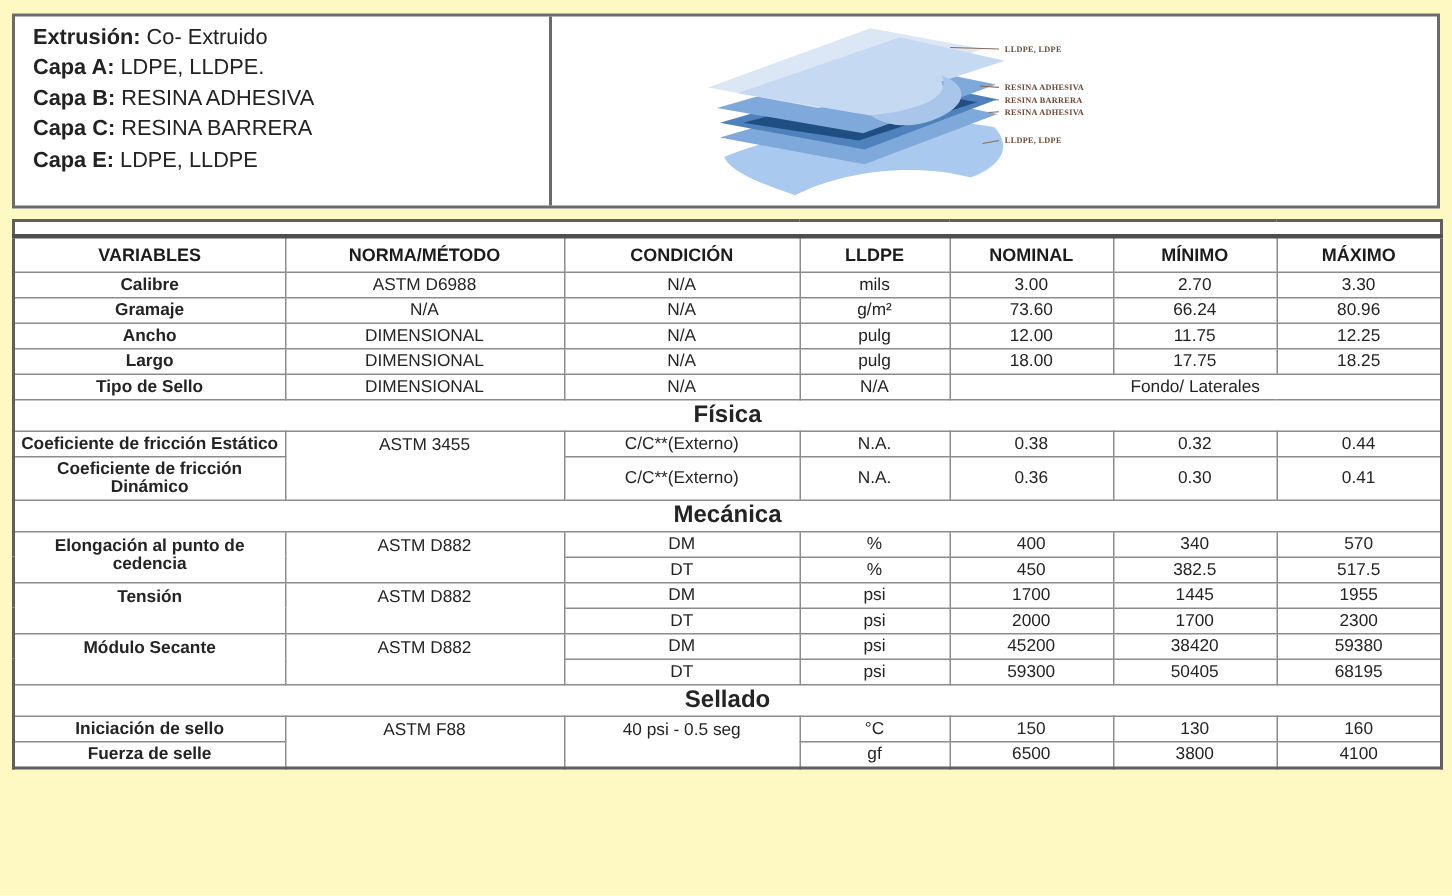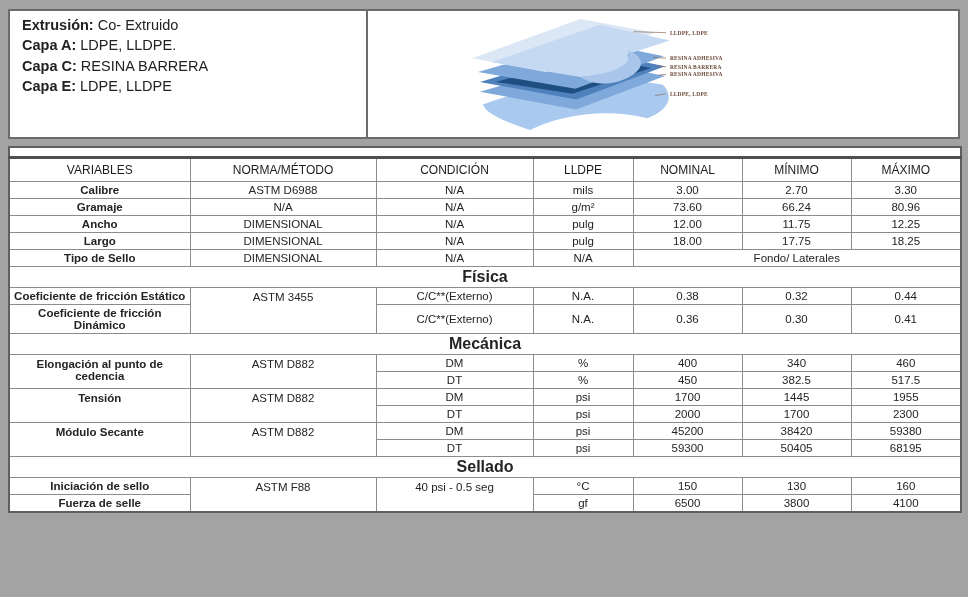--- a/index.html
+++ b/index.html
@@ -8,21 +8,21 @@
     font-family: "Liberation Sans", sans-serif;
     color: #222;
     width: 968px;
     height: 597px;
     overflow: hidden;
   }
   .page {
     width: 968px;
     height: 597px;
     padding: 9px 8px 0 8px;
-    background: #a3a3a3;
+    background: #fef9c3;
   }
 
   
   .top-box {
     display: flex;
     border: 2px solid #6b6b6b;
     height: 130px;
     background: #fff;
   }
   .specs {
@@ -50,21 +50,21 @@
     margin-top: 7px;
     border-collapse: collapse;
     table-layout: fixed;
     border: 2px solid #5f5f5f;
     background: #fff;
   }
   tr.spacer td { height: 10px; border-bottom: 3px solid #4f4f4f; padding: 0; }
   th {
     border: 1px solid #8c8c8c;
     font-size: 12px;
-    font-weight: normal;
+    font-weight: bold;
     text-align: center;
     padding: 4px 18px;
     height: 15px;
     color: #1c1c1c;
   }
   td {
     border: 1px solid #8c8c8c;
     font-size: 11.5px;
     text-align: center;
     vertical-align: middle;
@@ -78,20 +78,21 @@
 </style>
 </head>
 <body>
 
 <div class="page">
 
   <div class="top-box">
     <div class="specs">
       <div class="spec-row"><span class="spec-label">Extrusión:</span> <span>Co- Extruido</span></div>
       <div class="spec-row"><span class="spec-label">Capa A:</span> <span>LDPE, LLDPE.</span></div>
+      <div class="spec-row"><span class="spec-label">Capa B:</span> <span>RESINA ADHESIVA</span></div>
       <div class="spec-row"><span class="spec-label">Capa C:</span> <span>RESINA BARRERA</span></div>
       <div class="spec-row"><span class="spec-label">Capa E:</span> <span>LDPE, LLDPE</span></div>
     </div>
 
     <div class="diagram">
       <svg viewBox="0 0 596 128">
 
         <path fill="#a9c9ee" d="M115,95 C180,70 252,66 298,75 C311,89 301,102 282,109 C240,98 192,106 163,121 C136,112 118,104 115,95 Z"></path>
 
         <path fill="#7fa9db" d="M112,82 L222,50 L300,66 L210,100 Z"></path>
@@ -213,21 +214,21 @@
         <tr>
           <td colspan="7" class="section">Mecánica</td>
         </tr>
         <tr>
           <td rowspan="2" class="b">Elongación al punto de cedencia</td>
           <td rowspan="2">ASTM D882</td>
           <td>DM</td>
           <td>%</td>
           <td>400</td>
           <td>340</td>
-          <td>460</td>
+          <td>570</td>
         </tr>
         <tr>
           <td>DT</td>
           <td>%</td>
           <td>450</td>
           <td>382.5</td>
           <td>517.5</td>
         </tr>
         <tr>
           <td rowspan="2" class="b">Tensión</td>

